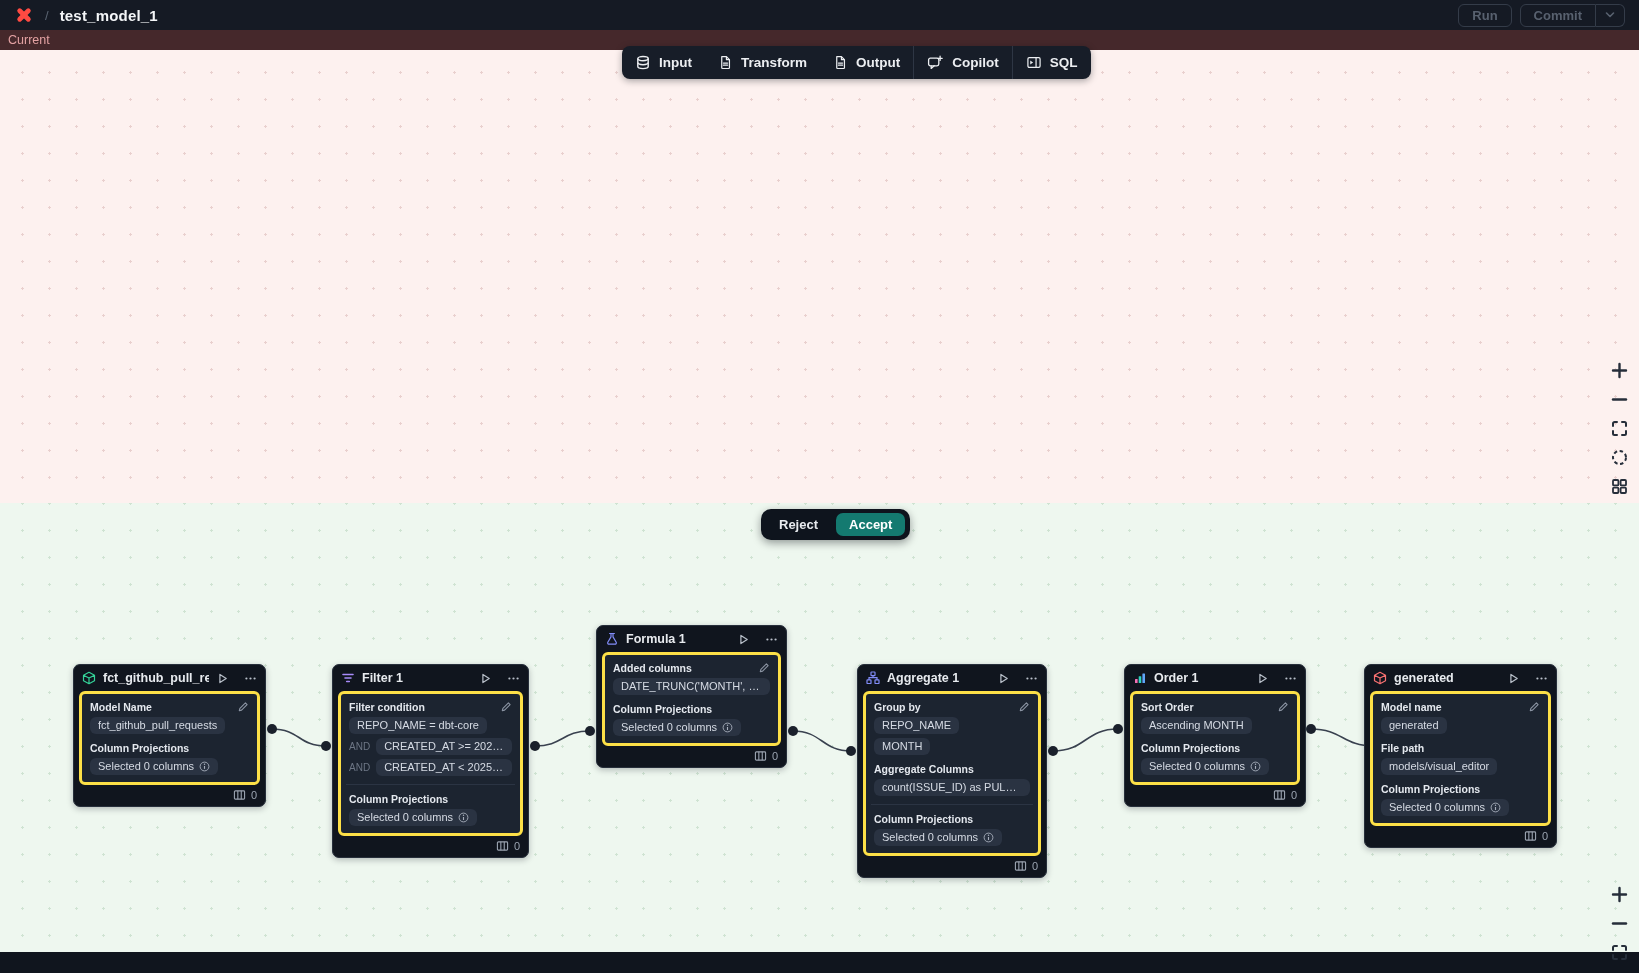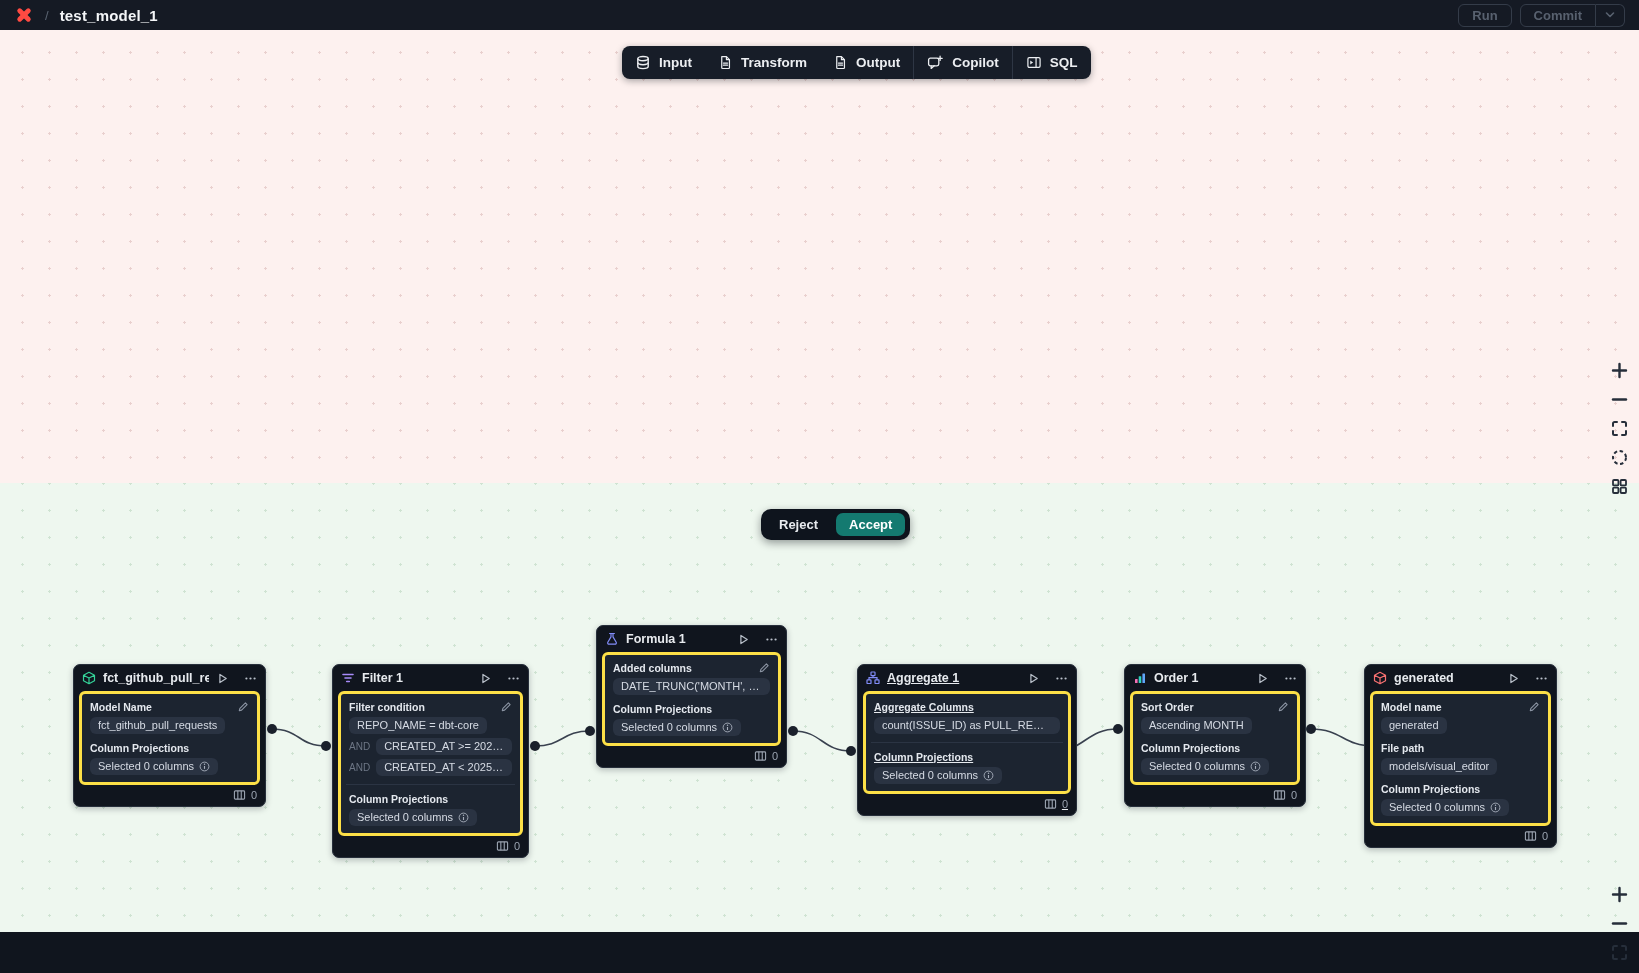--- a/index.html
+++ b/index.html
@@ -113,20 +113,23 @@
         <button class="btn commit">Commit</button>
         <button class="btn chev">
           <svg width="12" height="12" viewBox="0 0 12 12">
               <path d="M2.5 4 L6 7.5 9.5 4" fill="none" stroke="#58616f" stroke-width="1.6" stroke-linecap="round" stroke-linejoin="round"></path>
             </svg>
         </button>
       </div>
     </div>
   </header>
 
+  <div class="strip current-strip">
+    <span>Current</span>
+  </div>
 
   <section class="canvas current-canvas"></section>
 
 
   <section class="canvas new-canvas"></section>
 
   <div class="toolbar">
     <button class="tb-item">
       <svg width="16" height="16" viewBox="0 0 16 16">
           <g fill="none" stroke="#eceef1" stroke-width="1.4">
@@ -395,21 +398,21 @@
       <svg width="13" height="12" viewBox="0 0 14 13">
           <g fill="none" stroke="#9aa3b0" stroke-width="1.2">
             <rect x="1.5" y="2" width="11" height="9" rx="1"></rect>
             <path d="M5.2 2 v9 M8.9 2 v9"></path>
           </g>
         </svg>
       <span>0</span>
     </div>
   </div>
 
-  <div class="node" style="left:857px; top:664px; width:220px;text-decoration:underline;">
+  <div class="node" style="left:857px; top:664px; width:190px;">
     <div class="node-header">
       <svg width="14" height="14" viewBox="0 0 14 14">
           <g fill="none" stroke="#818cf8" stroke-width="1.2">
             <rect x="5" y="1" width="4" height="3.6" rx=".6"></rect>
             <rect x="1" y="8.9" width="4" height="3.6" rx=".6"></rect>
             <rect x="9" y="8.9" width="4" height="3.6" rx=".6"></rect>
             <path d="M7 4.6 V6.6 M3 8.9 V6.6 H11 V8.9"></path>
           </g>
         </svg>
       <span class="ntitle">Aggregate 1</span>
@@ -422,20 +425,32 @@
           <svg width="13" height="13" viewBox="0 0 14 14">
             <g fill="#b9c0ca">
               <circle cx="2.6" cy="7" r="1.2"></circle>
               <circle cx="7" cy="7" r="1.2"></circle>
               <circle cx="11.4" cy="7" r="1.2"></circle>
             </g>
           </svg>
         </button>
     </div>
     <div class="node-body">
+      <div class="sec chip-stack">
+        <div class="sec-head">
+          <span class="lbl">Group by</span>
+          <button class="pencil-btn">
+              <svg width="12" height="12" viewBox="0 0 12 12">
+                <path d="M8.4 1.9 l1.7 1.7 L4.6 9.1 l-2.3.6.6-2.3 Z" fill="none" stroke="#8b94a3" stroke-width="1.1" stroke-linejoin="round"></path>
+              </svg>
+            </button>
+        </div>
+        <span class="chip">REPO_NAME</span>
+        <span class="chip">MONTH</span>
+      </div>
       <div class="sec">
         <div class="sec-head">
             <span class="lbl">Aggregate Columns</span>
           </div>
         <span class="chip">count(ISSUE_ID) as PULL_REQUEST_…</span>
       </div>
       <div class="body-div"></div>
       <div class="sec" style="margin-top:0;">
         <div class="sec-head">
             <span class="lbl">Column Projections</span>

